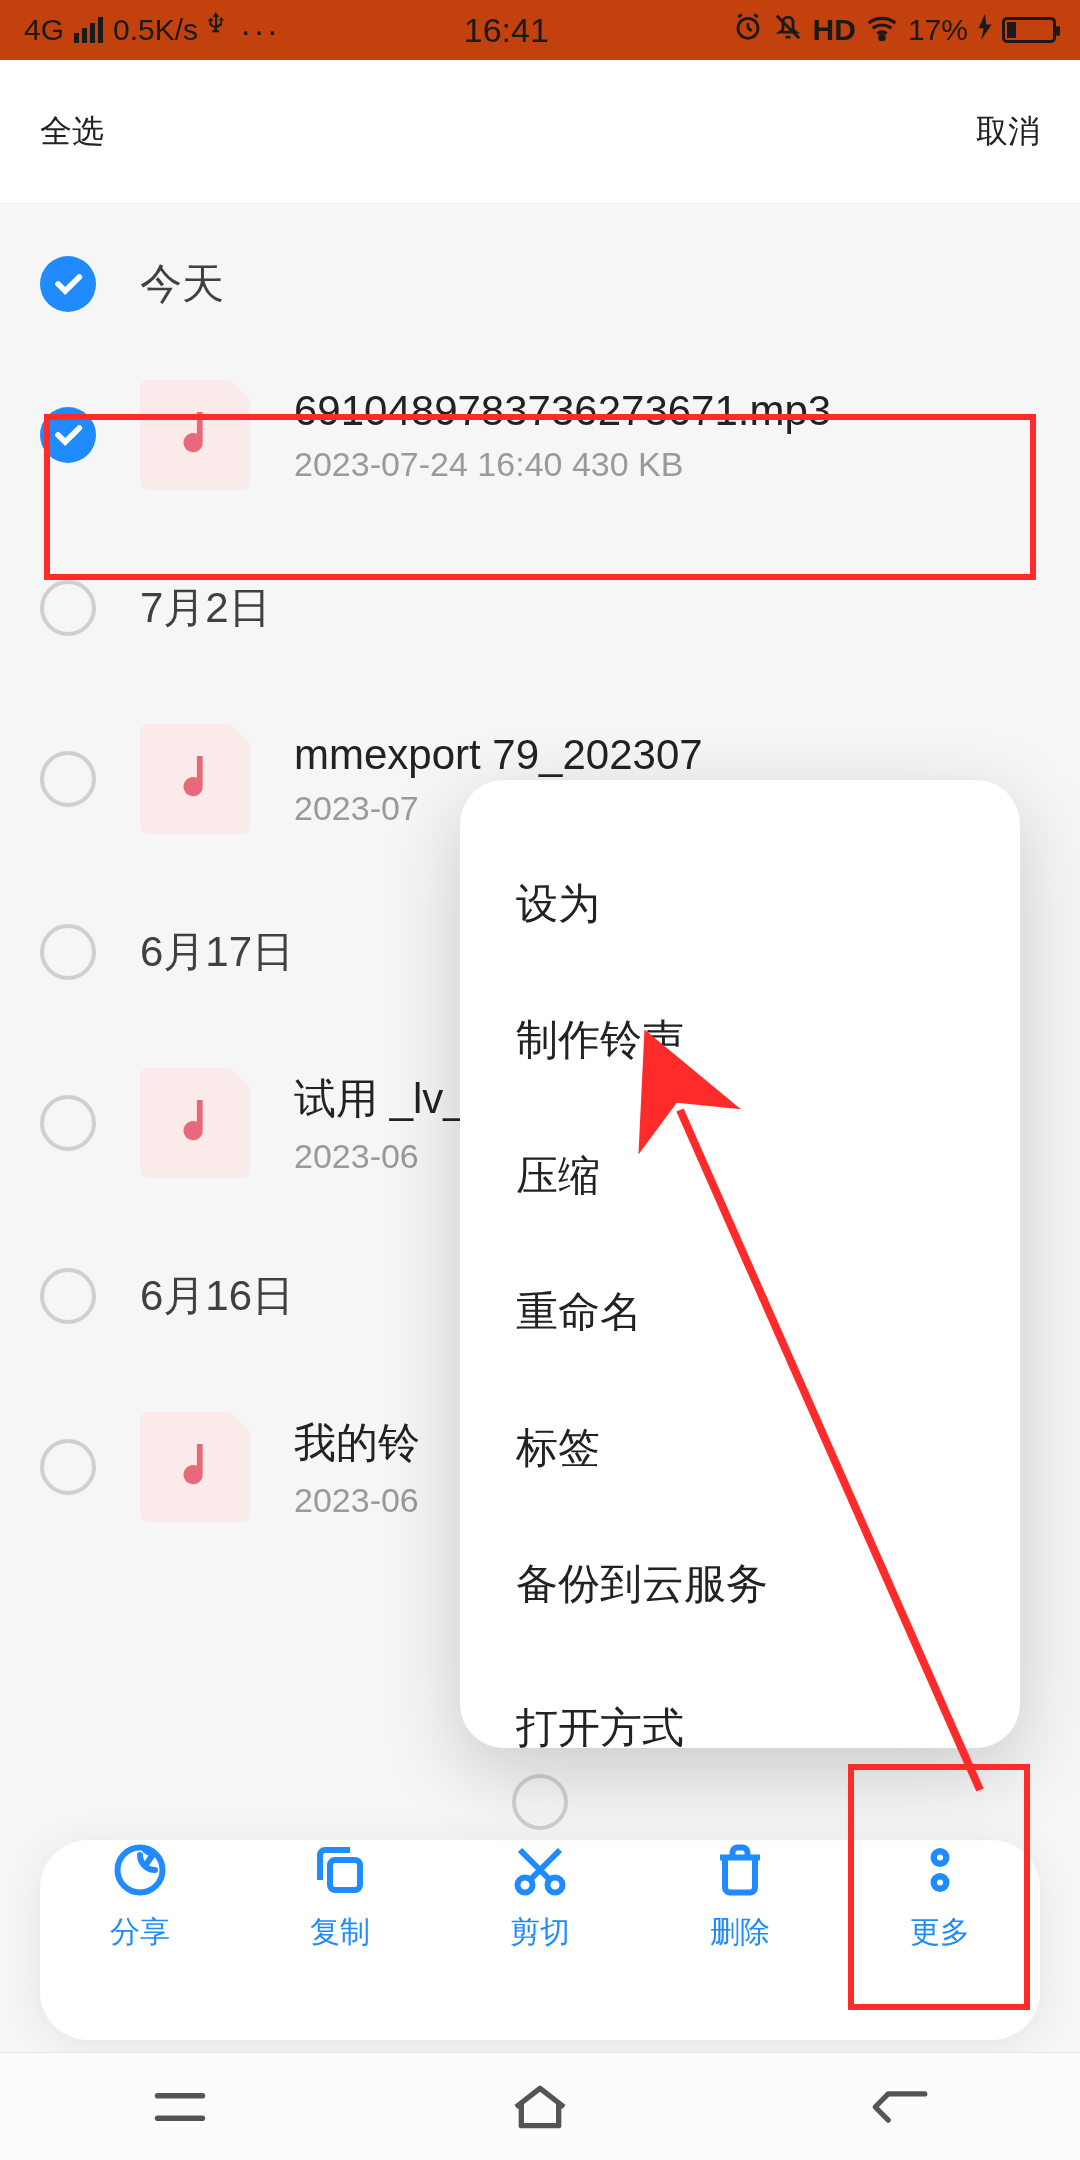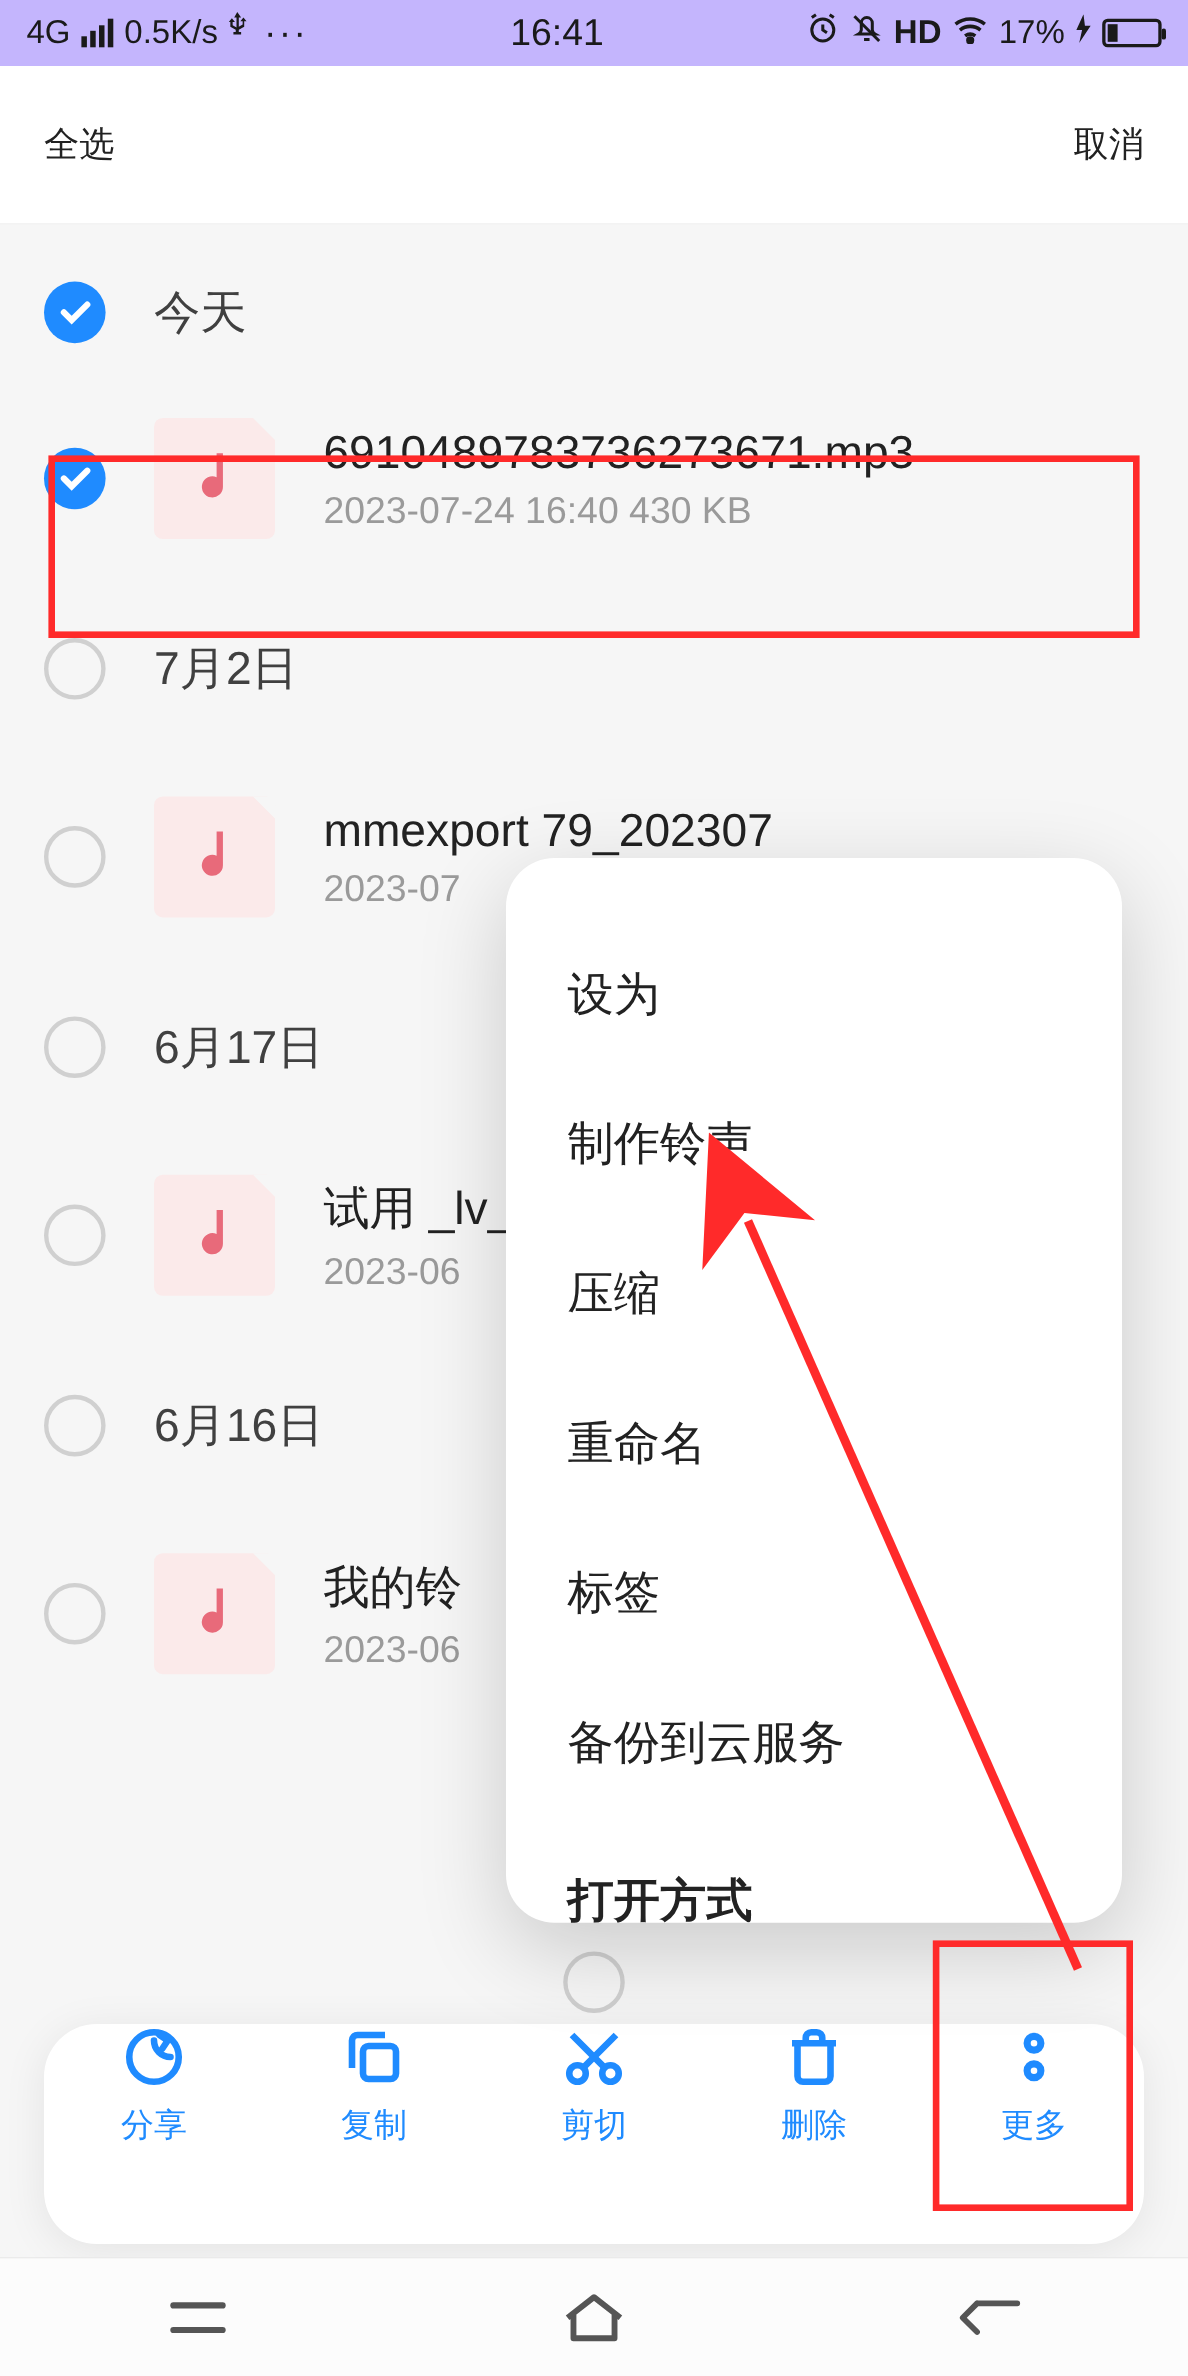--- a/index.html
+++ b/index.html
@@ -14,21 +14,21 @@
 
   
   .status-bar {
     height: 60px;
     display: flex;
     align-items: center;
     justify-content: space-between;
     padding: 0 24px;
     font-size: 30px;
     color: #1a1a1a;
-    background: #c4b5fd;
+    background: #c2410c;
   }
   .status-left, .status-right { display: flex; align-items: center; gap: 10px; }
   .status-center { font-size: 34px; font-weight: 500; }
   .signal-bars { display: inline-flex; align-items: flex-end; gap: 3px; }
   .signal-bars span { width: 5px; background:#1a1a1a; display:inline-block; }
   .signal-bars span:nth-child(1){height:10px}
   .signal-bars span:nth-child(2){height:15px}
   .signal-bars span:nth-child(3){height:20px}
   .signal-bars span:nth-child(4){height:26px}
   .bat { display:inline-flex; align-items:center; }
@@ -293,21 +293,21 @@
   </div>
 </div>
 
 <div class="menu">
   <div class="menu-item">设为</div>
   <div class="menu-item">制作铃声</div>
   <div class="menu-item">压缩</div>
   <div class="menu-item">重命名</div>
   <div class="menu-item">标签</div>
   <div class="menu-item">备份到云服务</div>
-  <div class="menu-item" style="padding-bottom:0; transform:translateY(8px);font-weight:bold;">打开方式</div>
+  <div class="menu-item" style="padding-bottom:0; transform:translateY(8px);">打开方式</div>
 </div>
 
 <div class="hl" style="left:44px; top:414px; width:992px; height:166px;"></div>
 <div class="hl" style="left:848px; top:1764px; width:182px; height:246px;"></div>
 <svg class="arrow-svg" width="1080" height="2160">
   <defs>
     <marker id="ah" markerWidth="14" markerHeight="14" refX="3" refY="7" orient="auto">
       <path d="M0,0 L14,7 L0,14 L4,7 z" fill="#ff2a2a"></path>
     </marker>
   </defs>

